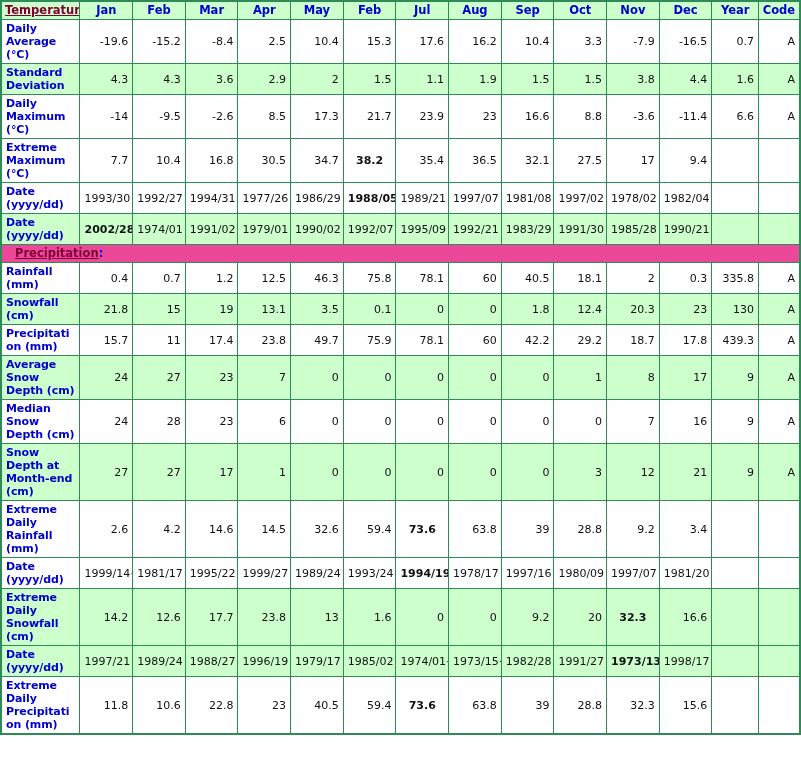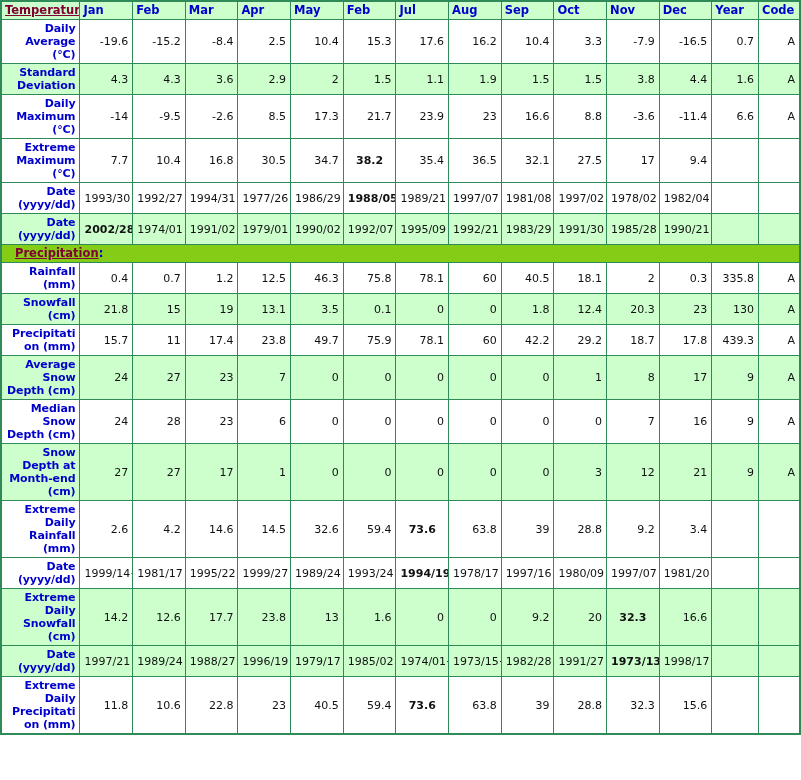--- a/index.html
+++ b/index.html
@@ -31,53 +31,53 @@
   
   col.c-label { width: 78px; }
   col.c-month { width: 52px; }
   col.c-year  { width: 46px; }
   col.c-code  { width: 41px; }
 
   tr.hdr th {
     background: #ccffcc;
     color: #0000cc;
     font-weight: bold;
-    text-align: left;
+    text-align: center;
     font-size: 11.5px;
     padding: 2px 3px;
     height: 18px;
   }
   th.sect-head {
     text-align: left !important;
     color: #0000cc;
     background: #ccffcc;
   }
   th.sect-head .sect-word {
     color: #800033;
     text-decoration: underline;
   }
   td.rowlabel {
     color: #0000cc;
     font-weight: bold;
-    text-align: right;
+    text-align: left;
     font-size: 11.5px;
     letter-spacing: -0.1px;
     word-wrap: break-word;
   }
   td.val {
     text-align: right;
     color: #111111;
     font-size: 11.5px;
     font-family: "DejaVu Sans", "Liberation Sans", sans-serif;
   }
   td.val.bold { font-weight: bold; text-align: center; }
   tr.white > td { background: #ffffff; }
   tr.green > td { background: #ccffcc; }
   tr.sectrow td {
-    background: #84cc16;
+    background: #ec4899;
     text-align: left;
     color: #0000cc;
     font-weight: bold;
     font-size: 11.5px;
     height: 16px;
     padding-left: 13px;
   }
   tr.sectrow td .sect-word {
     color: #800033;
     text-decoration: underline;

